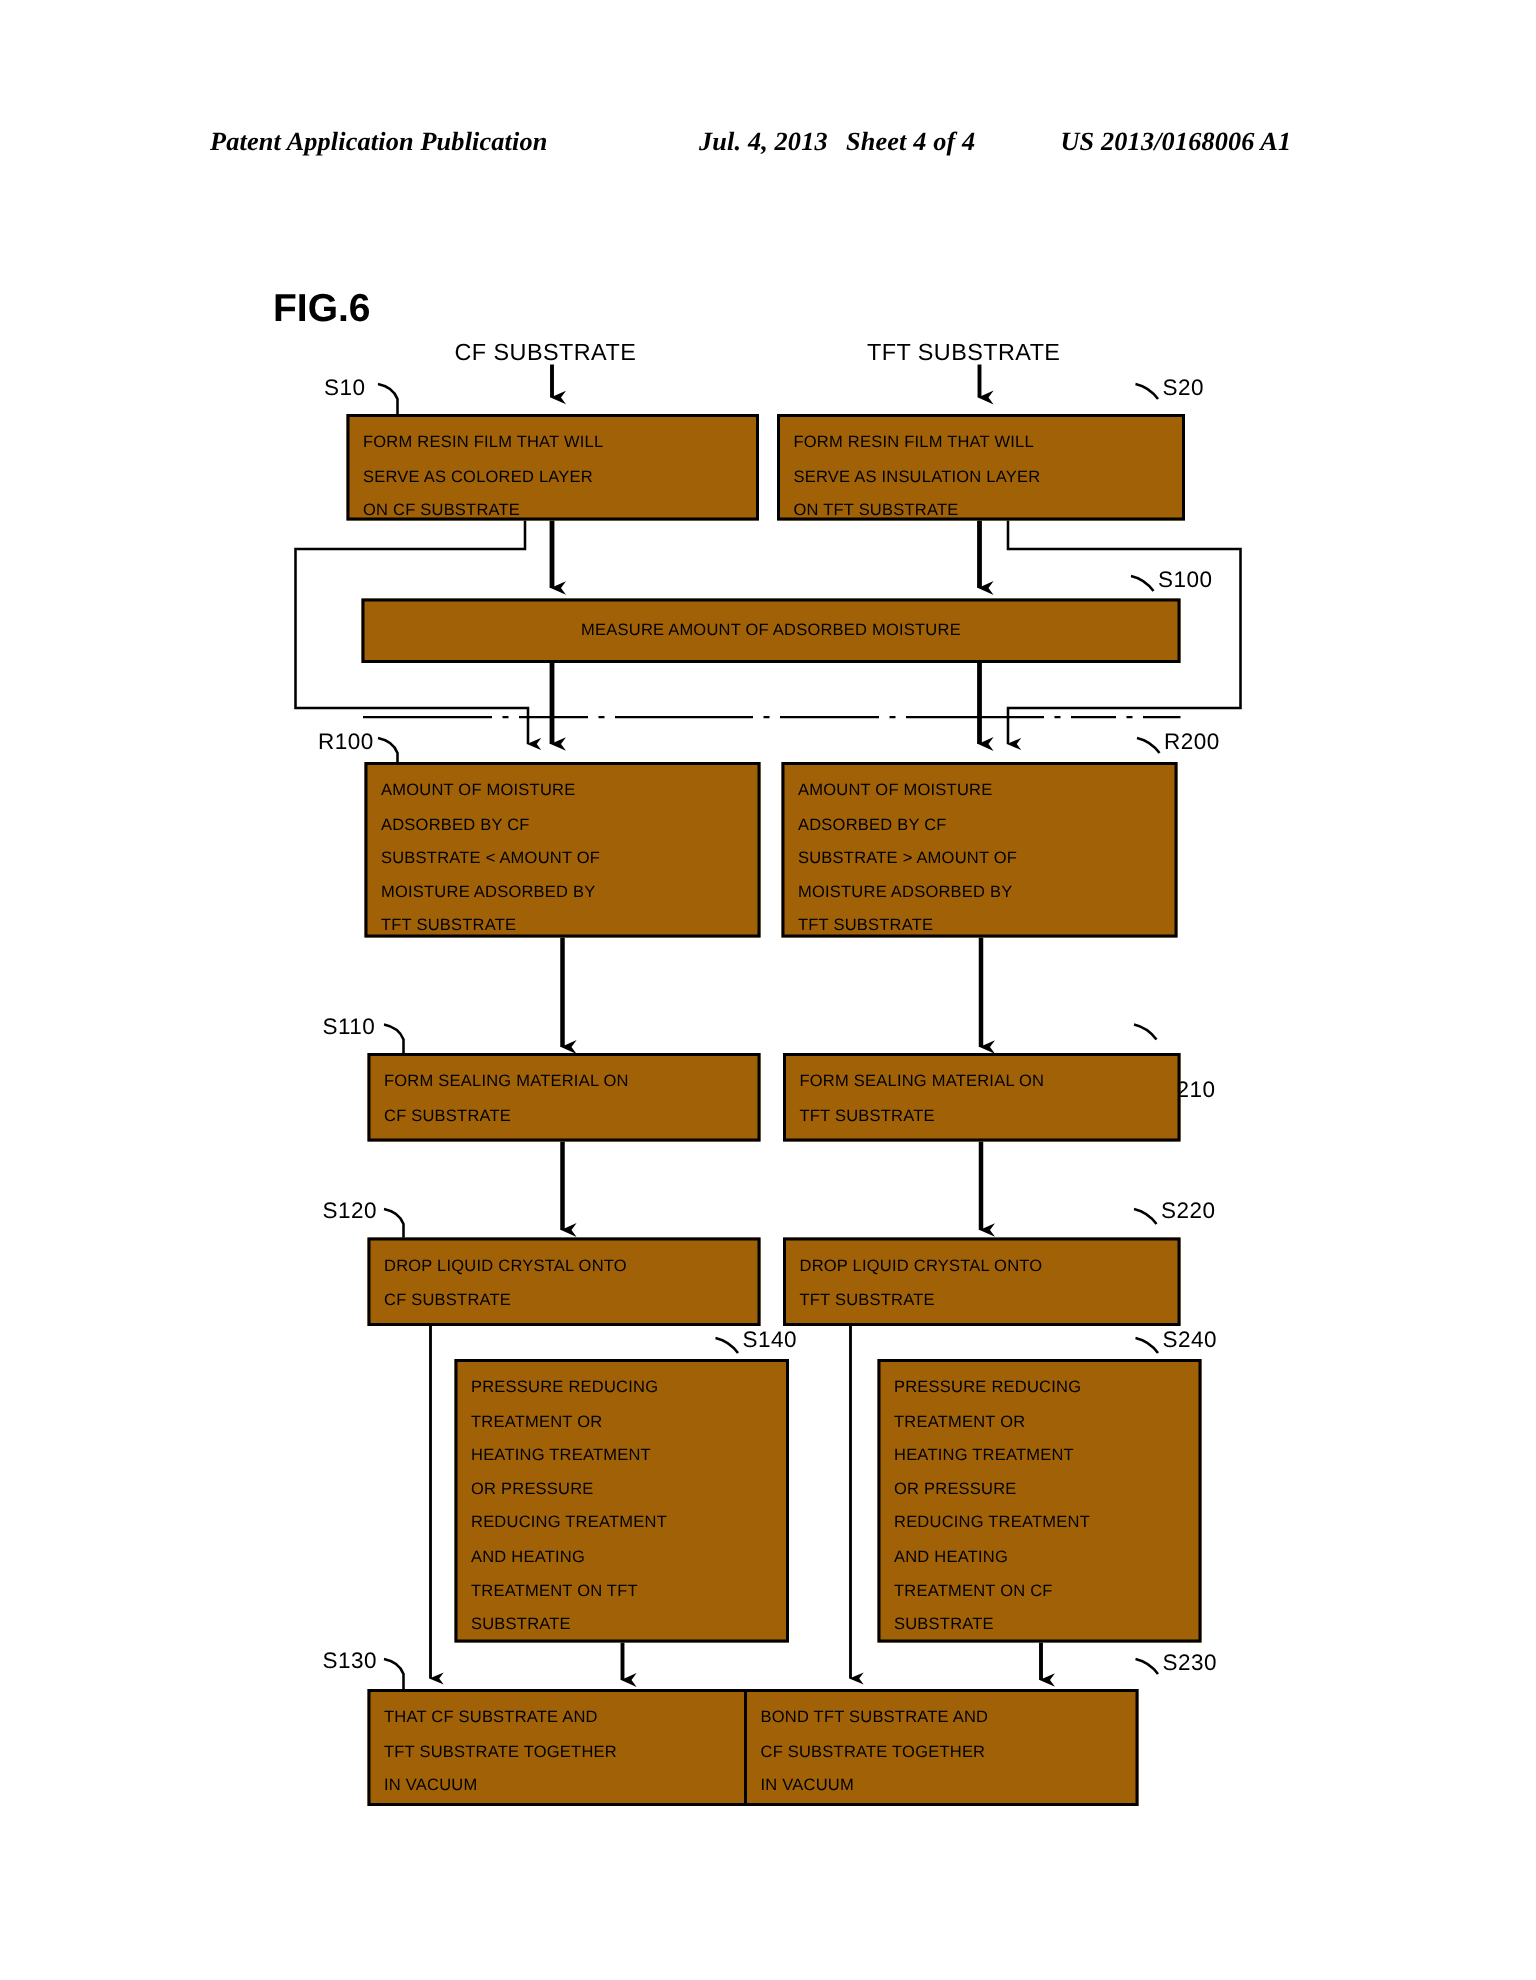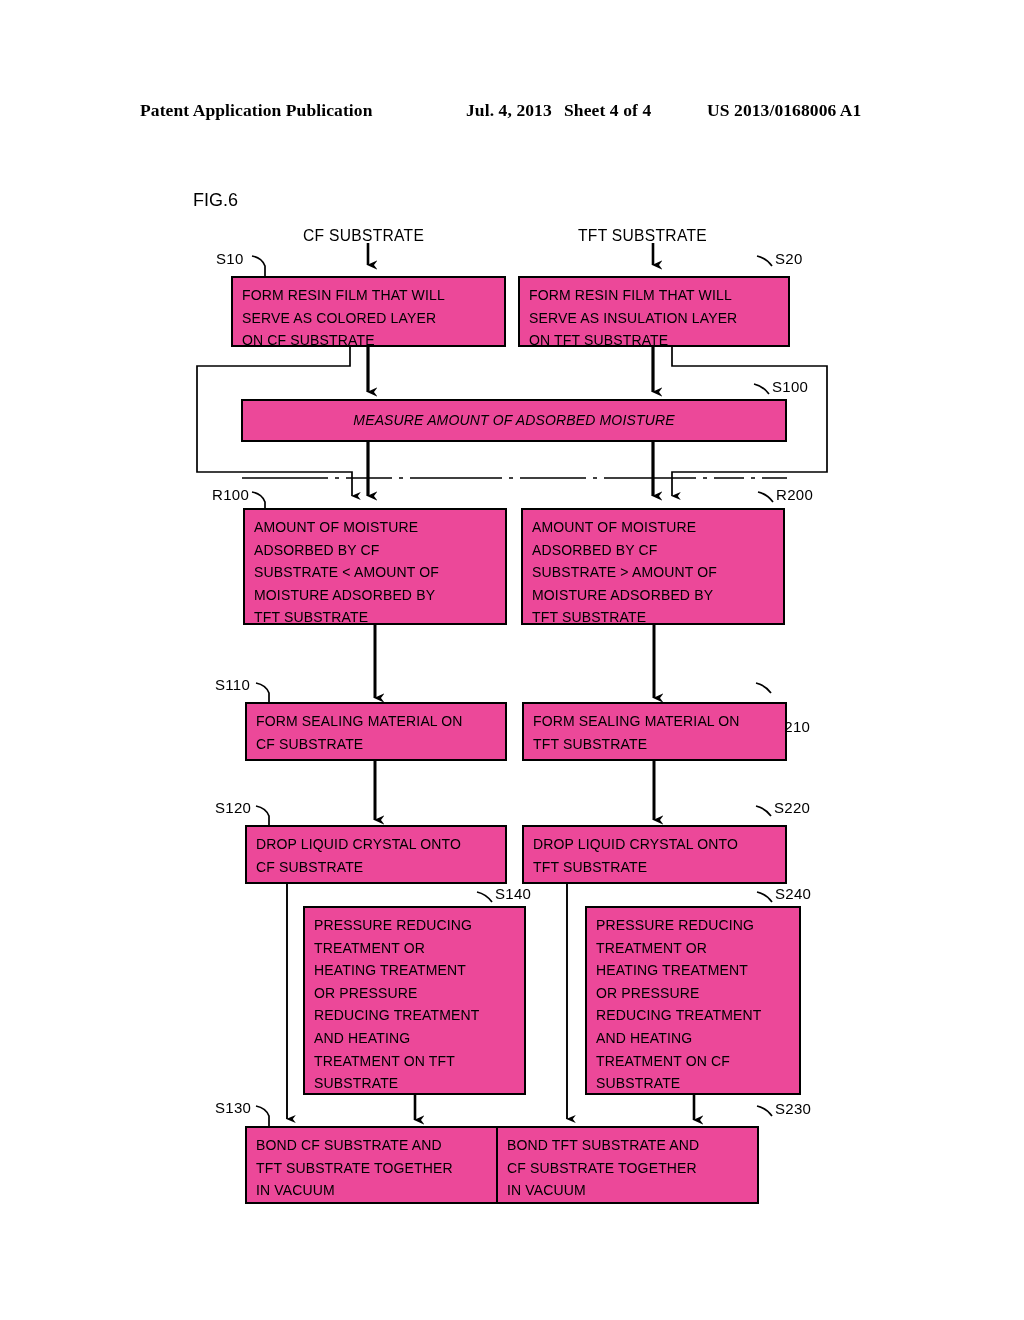--- a/index.html
+++ b/index.html
@@ -25,63 +25,64 @@
     width: 1024px;
     height: 26px;
     font-family: "Liberation Serif", serif;
     font-weight: bold;
     font-size: 17.5px;
     letter-spacing: 0.1px;
     white-space: nowrap;
   }
   #page-header .hdr {
     position: absolute;
-    top: 16px;
+    top: 0;
+    font-style: italic;
   }
   .hdr-pub   { left: 140px; }
   .hdr-date  { left: 430px; margin-left: 36px; }
   .hdr-sheet { left: 564px; }
   .hdr-num   { left: 707px; }
 
   
   #figure {
     position: absolute;
     left: 0;
     top: 0;
     width: 1024px;
     height: 1320px;
   }
   #fig-title {
     position: absolute;
-    left: 193px;
+    left: 182px;
     top: 190px;
-    font-size: 18px;
+    font-size: 26px;
     font-family: "Liberation Sans", sans-serif;
     letter-spacing: 0px;
+    font-weight: bold;
   }
 
   
   .fbox {
     position: absolute;
     border: 2px solid #000;
     box-sizing: border-box;
-    background: #ec4899;
-    font-size: 14px;
+    background: #a16207;
+    font-size: 11px;
     line-height: 22.6px;
     letter-spacing: 0.15px;
     padding: 6px 0 0 9px;
     white-space: pre-line;
     font-family: "Liberation Sans", sans-serif;
   }
   .fbox.center {
     padding: 16px;
     display: flex;
     align-items: center;
     justify-content: center;
-    font-style: italic;
   }
 
   
   .tlabel {
     position: absolute;
     font-size: 15.6px;
     letter-spacing: 0.3px;
     white-space: nowrap;
     font-family: "Liberation Sans", sans-serif;
   }
@@ -241,21 +242,21 @@
 
   <div class="fbox" style="left:585px; top:906px; width:216px; height:189px;">PRESSURE REDUCING
 TREATMENT OR
 HEATING TREATMENT
 OR PRESSURE
 REDUCING TREATMENT
 AND HEATING
 TREATMENT ON CF
 SUBSTRATE</div>
 
-  <div class="fbox" style="left:245px; top:1126px; width:262px; height:78px;">BOND CF SUBSTRATE AND
+  <div class="fbox" style="left:245px; top:1126px; width:262px; height:78px;">THAT CF SUBSTRATE AND
 TFT SUBSTRATE TOGETHER
 IN VACUUM</div>
 
   <div class="fbox" style="left:496px; top:1126px; width:263px; height:78px;">BOND TFT SUBSTRATE AND
 CF SUBSTRATE TOGETHER
 IN VACUUM</div>
 
 </div>
 
 </body></html>

